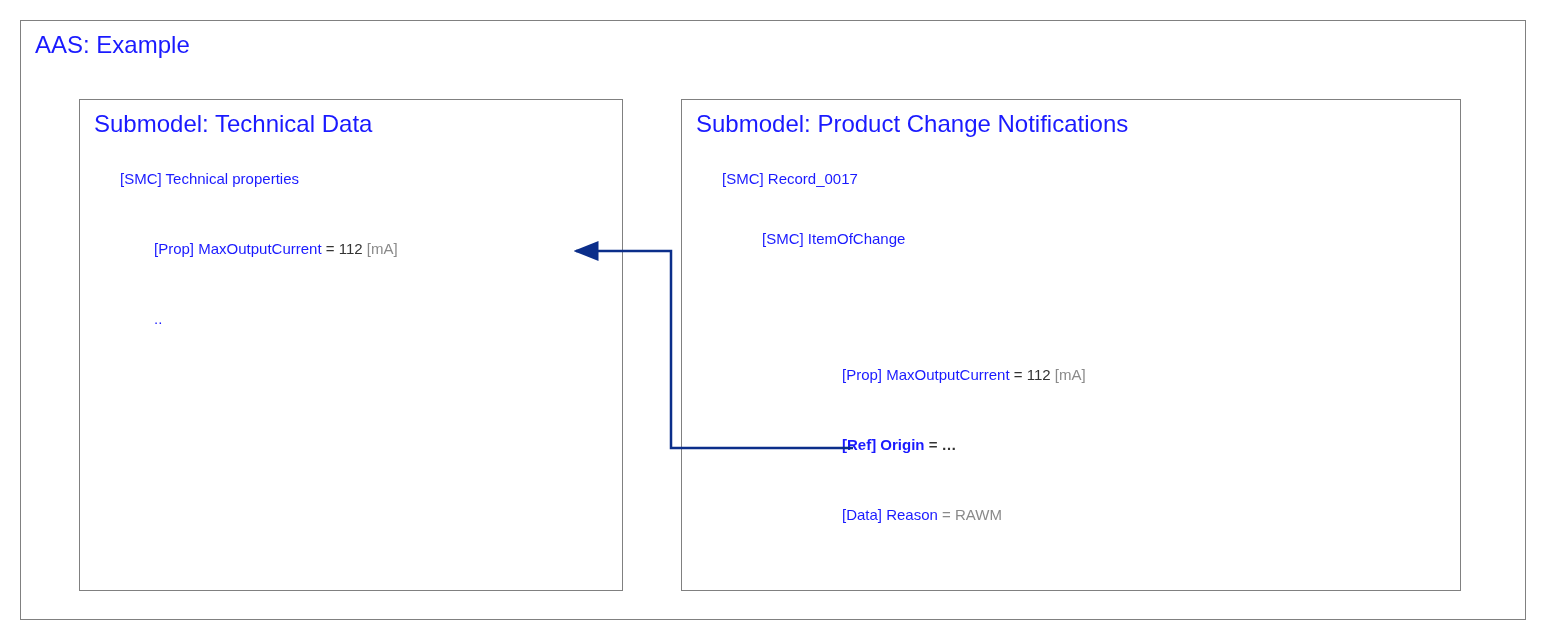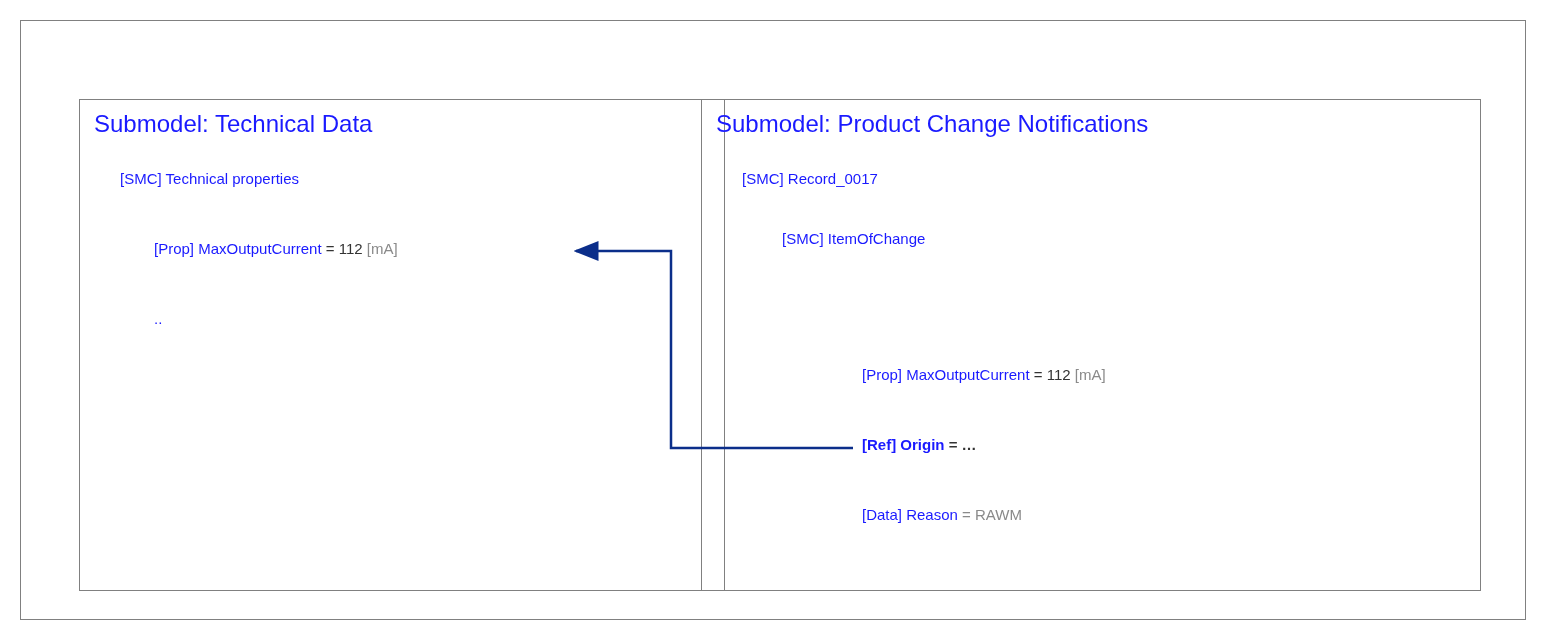--- a/index.html
+++ b/index.html
@@ -28,25 +28,25 @@
     font-size: 24px;
   }
   .sub-box {
     position: absolute;
     border: 1.5px solid #808080;
     box-sizing: border-box;
   }
   .sub-left {
     left: 58px;
     top: 78px;
-    width: 646px;
+    width: 544px;
     height: 492px;
   }
   .sub-right {
-    left: 680px;
+    left: 660px;
     top: 78px;
     width: 780px;
     height: 492px;
   }
   .sub-title {
     position: absolute;
     left: 14px;
     top: 10px;
     color: #1a1aff;
     font-size: 24px;
@@ -65,20 +65,21 @@
     top: 0;
     width: 1506px;
     height: 600px;
     pointer-events: none;
   }
 </style>
 </head>
 <body>
 
 <div class="outer-box">
+  <div class="outer-title">AAS: Example</div>
 
   <div class="sub-box sub-left">
     <div class="sub-title">Submodel: Technical Data</div>
 
     <div class="line" style="left:40px; top:70px;">[SMC] Technical properties</div>
 
     <div class="line" style="left:74px; top:140px;">
       <span>[Prop] MaxOutputCurrent</span><span class="value-black"> = </span><span class="value-black">112</span><span class="value-gray"> [mA]</span>
     </div>
 

